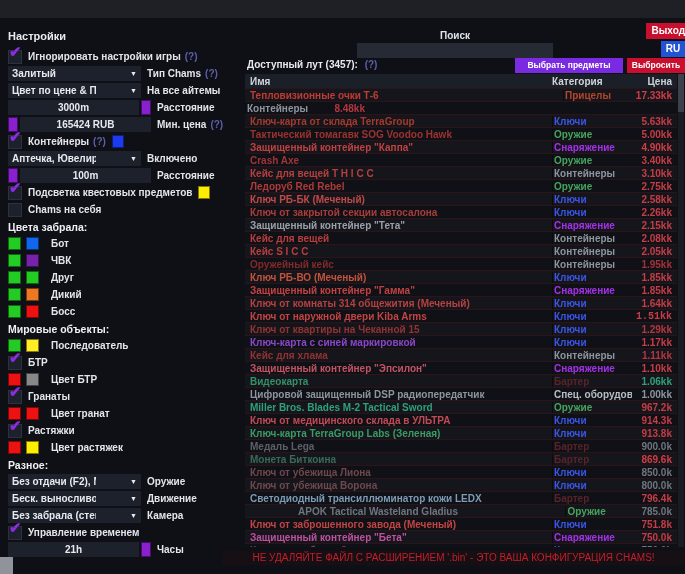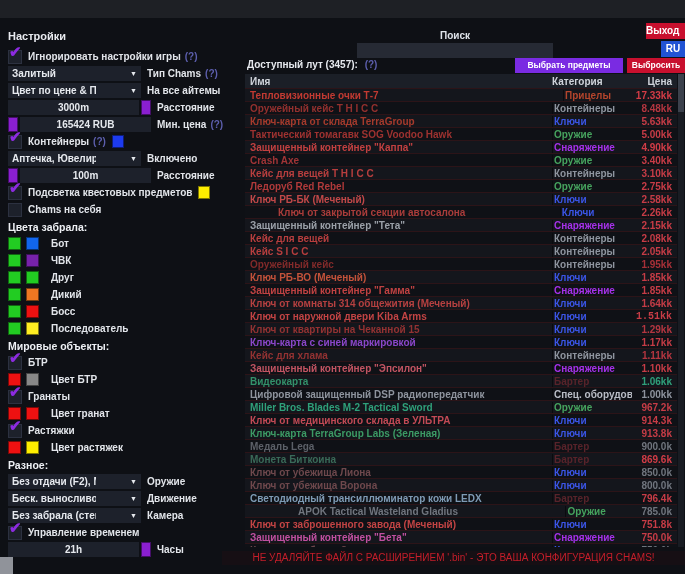--- a/index.html
+++ b/index.html
@@ -24,21 +24,21 @@
   .swatch.big{width:13px;height:13px;margin-left:0;margin-right:5px;}
   .swatch.tall{width:10px;height:15px;margin-left:0;}
   .dd{width:133px;height:15px;background:#1d212b;display:flex;align-items:center;padding:0 4px;box-sizing:border-box;flex:0 0 auto;gap:32px;}
   .dd-text{flex:1;overflow:hidden;color:#e6e9ee;font-size:10px;font-weight:bold;}
   .caret{font-size:7px;color:#e6e9ee;margin-left:2px;}
   .ctrl{display:flex;gap:2px;width:143px;flex:0 0 auto;align-items:center;}
   .inp{flex:1;height:15px;background:#1d212b;color:#e6e9ee;font-size:10px;font-weight:bold;text-align:center;line-height:15px;overflow:hidden;}
   
   .search-label{position:absolute;left:357px;top:30px;width:196px;text-align:center;font-size:10px;font-weight:bold;color:#dfe3ea;}
   .search-input{position:absolute;left:357px;top:43px;width:196px;height:15px;background:#262a34;border:none;outline:none;color:#e6e9ee;font-size:10px;box-sizing:border-box;}
-  .exit-btn{position:absolute;left:646px;top:23px;width:39px;height:16px;background:#c8102e;color:#fff;font-size:10px;font-weight:bold;text-align:left;line-height:16px;cursor:pointer;}
+  .exit-btn{position:absolute;left:646px;top:23px;width:39px;height:16px;background:#c8102e;color:#fff;font-size:10px;font-weight:bold;text-align:right;line-height:16px;cursor:pointer;}
   .ru-btn{position:absolute;left:661px;top:41px;width:24px;height:16px;background:#2153d4;color:#fff;font-size:10px;font-weight:bold;text-align:center;line-height:16px;cursor:pointer;}
   .loot-label{position:absolute;left:247px;top:59px;font-size:10px;font-weight:bold;color:#e6e9ee;}
   .kappa-btn{position:absolute;left:515px;top:58px;width:108px;height:15px;background:#7a2be2;color:#fff;font-size:8.5px;font-weight:bold;text-align:center;line-height:15px;overflow:hidden;cursor:pointer;}
   .discard-btn{position:absolute;left:627px;top:58px;width:58px;height:15px;background:#c8102e;color:#fff;font-size:8.5px;font-weight:bold;text-align:center;line-height:15px;overflow:hidden;cursor:pointer;}
   
   .table{position:absolute;left:245px;top:74px;width:432px;height:473px;overflow:hidden;}
   .t-head{height:14px;background:#1b1f27;display:flex;align-items:center;font-size:10px;font-weight:bold;color:#cfd3da;}
   .th-name{width:307px;padding-left:5px;box-sizing:border-box;}
   .th-cat{width:80px;}
   .th-price{width:45px;text-align:right;padding-right:5px;box-sizing:border-box;}
@@ -145,26 +145,26 @@
       <div class="s-row">
         <span class="swatch big" style="background: rgb(34, 204, 34);"></span>
         <span class="swatch big" style="background: rgb(238, 119, 34);"></span>
         <span class="lbl pad">Дикий</span>
       </div>
       <div class="s-row">
         <span class="swatch big" style="background: rgb(34, 204, 34);"></span>
         <span class="swatch big" style="background: rgb(238, 17, 17);"></span>
         <span class="lbl pad">Босс</span>
       </div>
+      <div class="s-row s-section">Мировые объекты:</div>
       <div class="s-row">
         <span class="swatch big" style="background: rgb(34, 204, 34);"></span>
         <span class="swatch big" style="background: rgb(255, 238, 34);"></span>
         <span class="lbl pad">Последователь</span>
       </div>
-      <div class="s-row s-section">Мировые объекты:</div>
       <div class="s-row">
         <span class="cb on"></span>
         <span class="lbl">БТР</span>
       </div>
       <div class="s-row">
         <span class="swatch big" style="background: rgb(238, 17, 17);"></span>
         <span class="swatch big" style="background: rgb(136, 136, 136);"></span>
         <span class="lbl pad">Цвет БТР</span>
       </div>
       <div class="s-row">
@@ -231,26 +231,25 @@
 <div class="discard-btn">Выбросить все</div>
 
 <div class="table">
   <div class="t-head">
     <div class="th-name">Имя</div>
     <div class="th-cat">Категория</div>
     <div class="th-price">Цена</div>
   </div>
   <div id="table-rows">
       <div class="t-row">
-        <div class="td td-name" style="color: rgb(194, 58, 50);">Тепловизионные очки Т-7</div>
+        <div class="td td-name" style="color: rgb(194, 58, 50);">Тепловизионные очки Т-6</div>
         <div class="td td-cat" style="color: rgb(180, 69, 44); margin-left: 39px;">Прицелы</div>
         <div class="td td-price" style="color: rgb(210, 60, 70);">17.33kk</div>
       </div>
       <div class="t-row alt">
-        <div class="td td-name" style="color: rgb(147, 48, 46);">Оружейный кейс T H I C C</div>
         <div class="td td-cat" style="color: rgb(142, 148, 158);">Контейнеры</div>
         <div class="td td-price" style="color: rgb(181, 54, 64);">8.48kk</div>
       </div>
       <div class="t-row">
         <div class="td td-name" style="color: rgb(165, 58, 44);">Ключ-карта от склада TerraGroup</div>
         <div class="td td-cat" style="color: rgb(59, 85, 230);">Ключи</div>
         <div class="td td-price" style="color: rgb(199, 60, 70);">5.63kk</div>
       </div>
       <div class="t-row alt">
         <div class="td td-name" style="color: rgb(158, 50, 48);">Тактический томагавк SOG Voodoo Hawk</div>
@@ -276,21 +275,21 @@
         <div class="td td-name" style="color: rgb(176, 58, 58);">Ледоруб Red Rebel</div>
         <div class="td td-cat" style="color: rgb(70, 163, 94);">Оружие</div>
         <div class="td td-price" style="color: rgb(199, 60, 70);">2.75kk</div>
       </div>
       <div class="t-row">
         <div class="td td-name" style="color: rgb(194, 72, 72);">Ключ РБ-БК (Меченый)</div>
         <div class="td td-cat" style="color: rgb(59, 85, 230);">Ключи</div>
         <div class="td td-price" style="color: rgb(199, 60, 70);">2.58kk</div>
       </div>
       <div class="t-row alt">
-        <div class="td td-name" style="color: rgb(170, 60, 58); margin-left: 28px;">Ключ от закрытой секции автосалона</div>
+        <div class="td td-name" style="color: rgb(170, 60, 58);">Ключ от закрытой секции автосалона</div>
         <div class="td td-cat" style="color: rgb(59, 85, 230);">Ключи</div>
         <div class="td td-price" style="color: rgb(199, 60, 70);">2.26kk</div>
       </div>
       <div class="t-row">
         <div class="td td-name" style="color: rgb(154, 160, 168);">Защищенный контейнер "Тета"</div>
         <div class="td td-cat" style="color: rgb(164, 49, 232);">Снаряжение</div>
         <div class="td td-price" style="color: rgb(199, 60, 70);">2.15kk</div>
       </div>
       <div class="t-row alt">
         <div class="td td-name" style="color: rgb(184, 62, 62);">Кейс для вещей</div>

